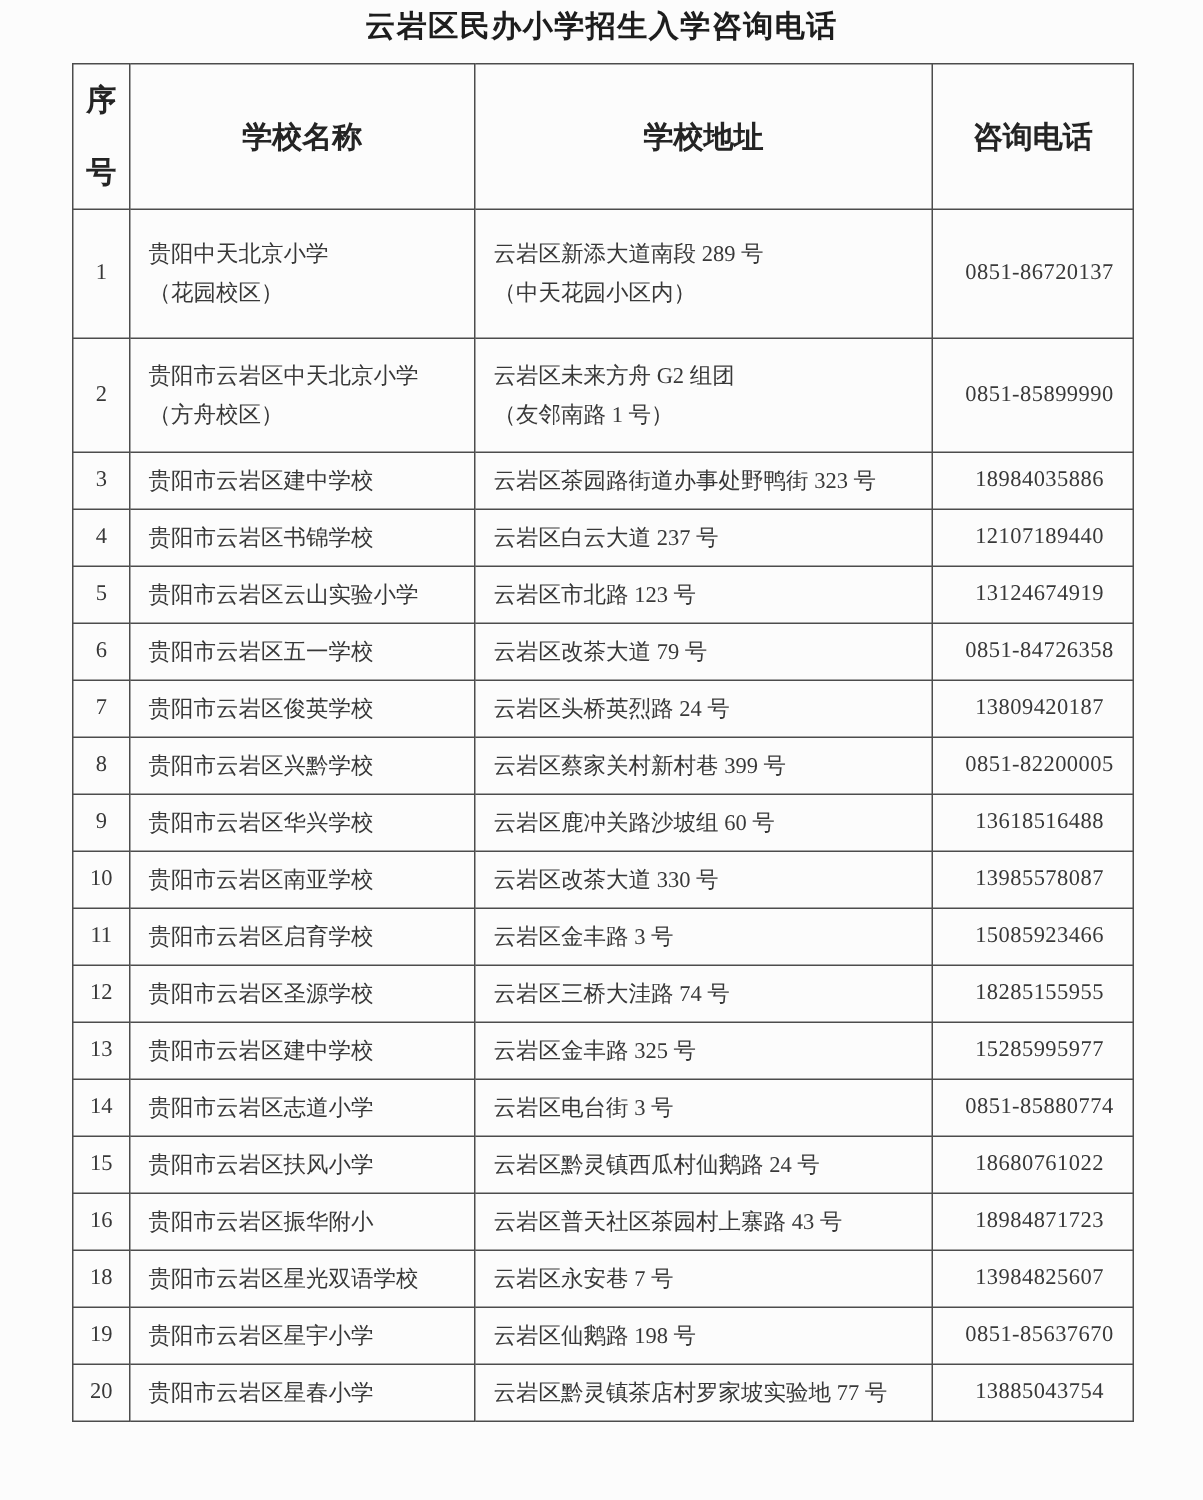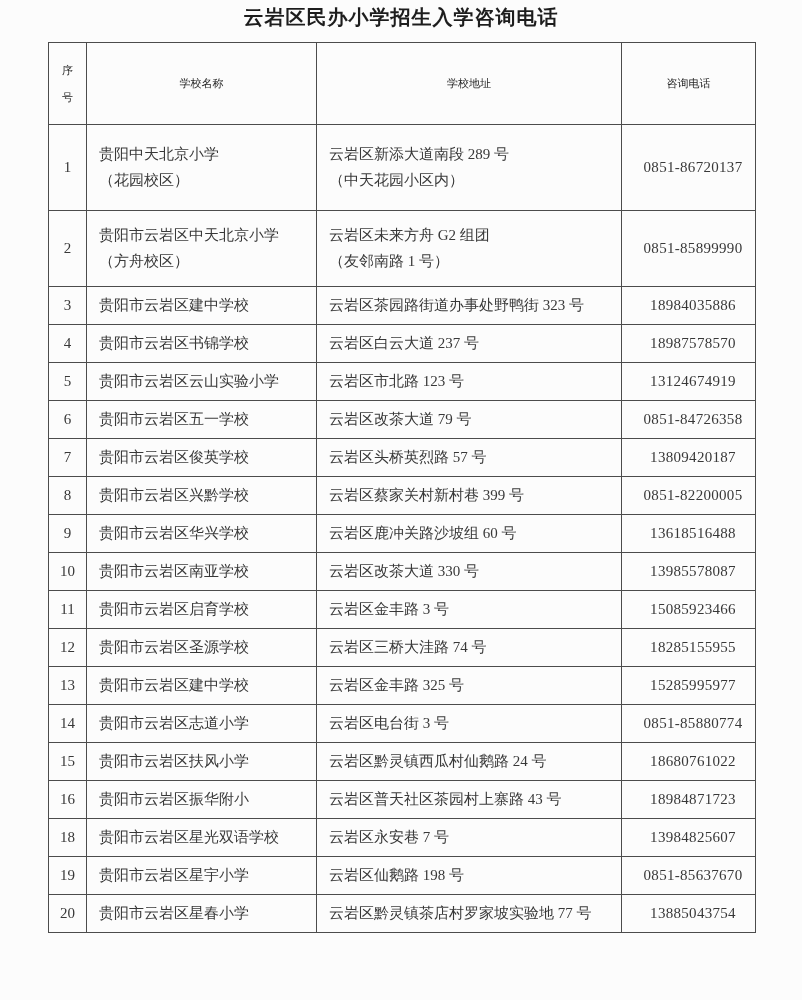--- a/index.html
+++ b/index.html
@@ -25,22 +25,22 @@
     width:707px;
     margin:11px 0 0 48px;
   }
   .c1 { width:38px; }
   .c2 { width:230px; }
   .c3 { width:305px; }
   .c4 { width:134px; }
   th, td { border:1px solid #4c4c4c; padding:0; vertical-align:middle; }
   th {
     font-family:"Liberation Sans","DejaVu Sans",sans-serif;
-    font-weight:normal;
-    font-size:11px;
+    font-weight:bold;
+    font-size:20px;
     color:#242424;
     text-align:center;
     margin-left:48px;
   }
   th .vert {
     display:inline-block;
     width:1.1em;
     line-height:2.4em;
     word-break:break-all;
   }
@@ -116,38 +116,38 @@
     <tr class="srow">
       <td class="num">3</td>
       <td class="name">贵阳市云岩区建中学校</td>
       <td class="addr">云岩区茶园路街道办事处野鸭街 323 号</td>
       <td class="phone">18984035886</td>
     </tr>
     <tr class="srow">
       <td class="num">4</td>
       <td class="name">贵阳市云岩区书锦学校</td>
       <td class="addr">云岩区白云大道 237 号</td>
-      <td class="phone">18987578570</td>
+      <td class="phone">12107189440</td>
     </tr>
     <tr class="srow">
       <td class="num">5</td>
       <td class="name">贵阳市云岩区云山实验小学</td>
       <td class="addr">云岩区市北路 123 号</td>
       <td class="phone">13124674919</td>
     </tr>
     <tr class="srow">
       <td class="num">6</td>
       <td class="name">贵阳市云岩区五一学校</td>
       <td class="addr">云岩区改茶大道 79 号</td>
       <td class="phone">0851-84726358</td>
     </tr>
     <tr class="srow">
       <td class="num">7</td>
       <td class="name">贵阳市云岩区俊英学校</td>
-      <td class="addr">云岩区头桥英烈路 57 号</td>
+      <td class="addr">云岩区头桥英烈路 24 号</td>
       <td class="phone">13809420187</td>
     </tr>
     <tr class="srow">
       <td class="num">8</td>
       <td class="name">贵阳市云岩区兴黔学校</td>
       <td class="addr">云岩区蔡家关村新村巷 399 号</td>
       <td class="phone">0851-82200005</td>
     </tr>
     <tr class="srow">
       <td class="num">9</td>

